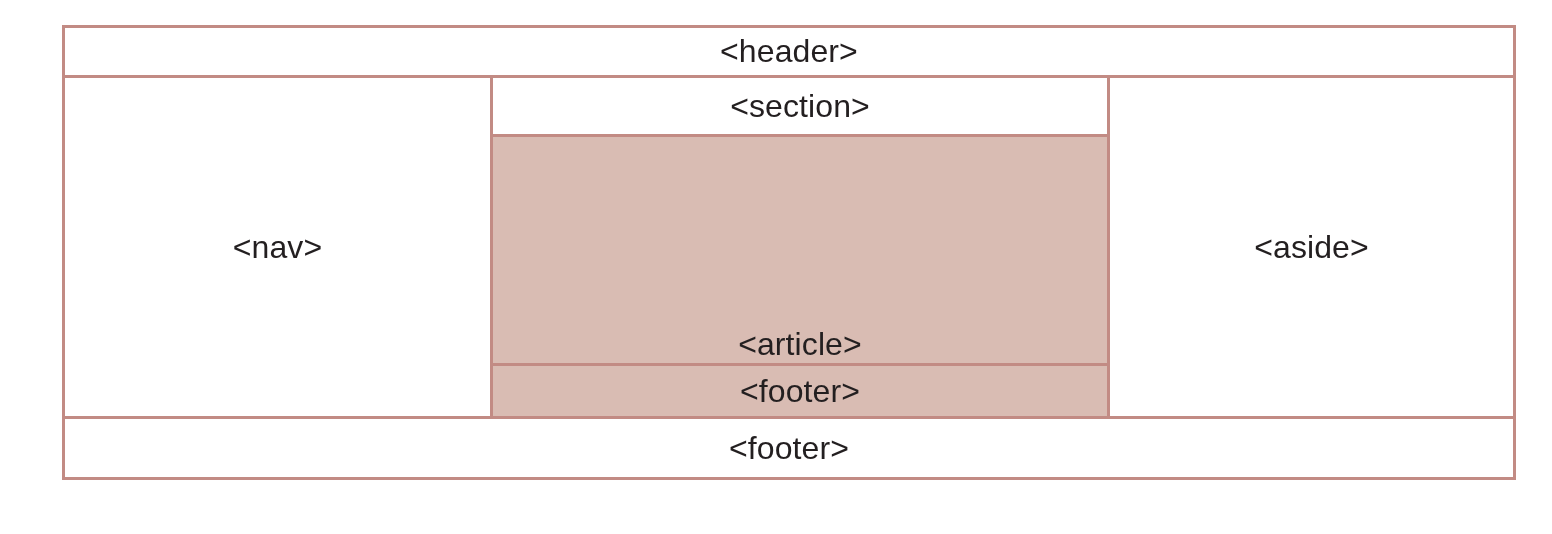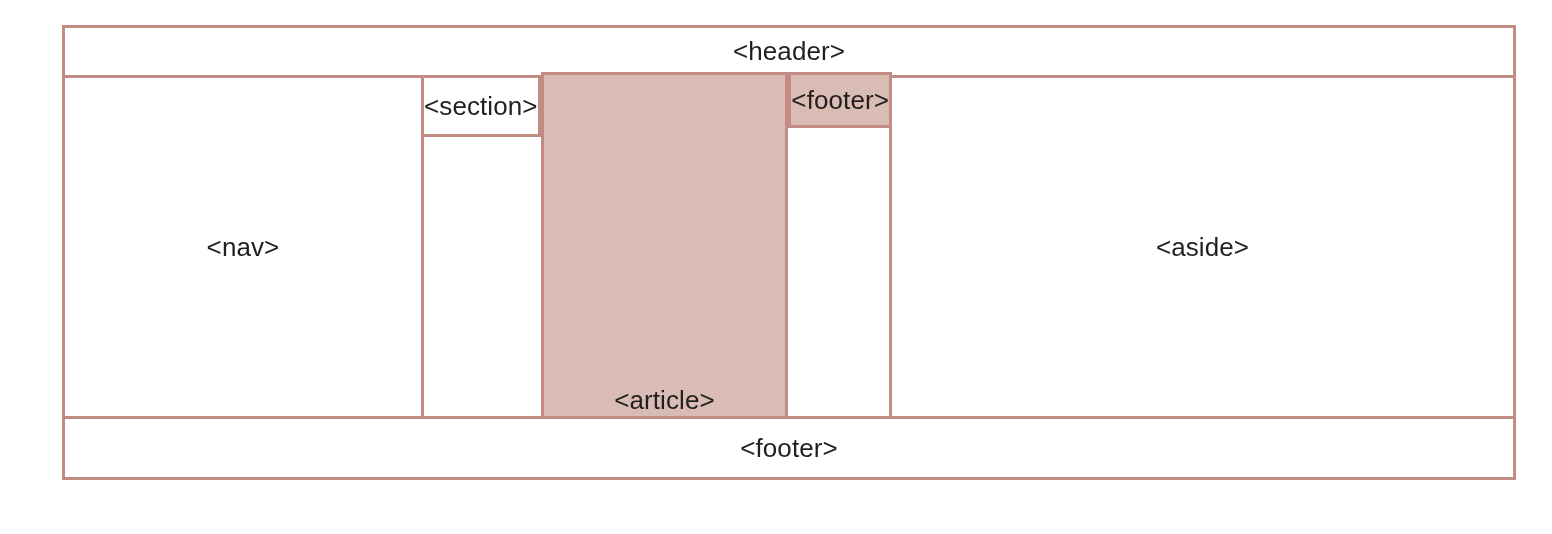--- a/index.html
+++ b/index.html
@@ -26,50 +26,50 @@
   }
 
   .cell {
     box-sizing: border-box;
     border: 3px solid #c28b84;
     background: #ffffff;
     display: flex;
     align-items: center;
     justify-content: center;
     color: #231f20;
-    font-size: 26px;
+    font-size: 32px;
     font-weight: 300;
     letter-spacing: 0.1px;
     white-space: nowrap;
   }
 
   
   #header-band {
     height: 53px;
     flex: none;
   }
 
   
   #middle-row {
     height: 344px;
     flex: none;
     display: flex;
     margin-top: -3px;
   }
 
   #nav-cell {
-    width: 362px;
+    width: 431px;
     flex: none;
   }
 
   #center-stack {
-    width: 471px;
+    width: 620px;
     flex: none;
     display: flex;
-    flex-direction: row;
+    flex-direction: column;
     margin-left: -3px;
     border-radius: 24px;
   }
 
   #aside-cell {
     flex: 1 1 auto;
     margin-left: -3px;
   }
 
   #section-cell {

